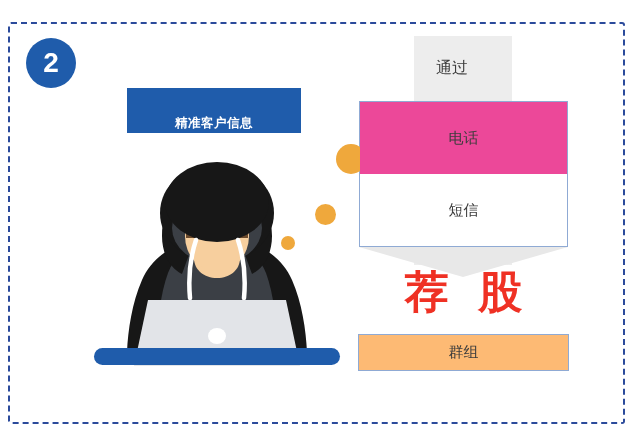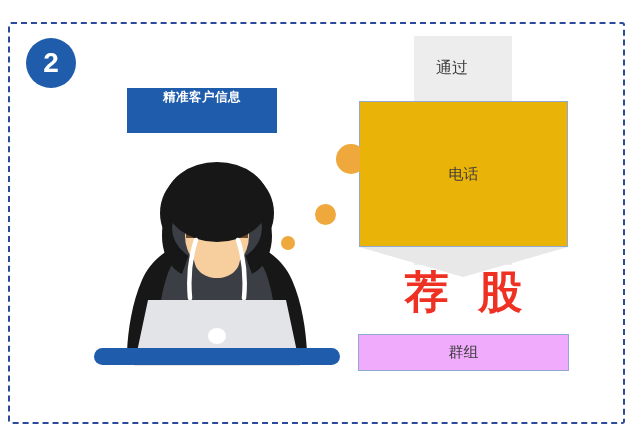--- a/index.html
+++ b/index.html
@@ -46,28 +46,28 @@
     font-size: 28px;
     font-weight: bold;
     line-height: 1;
   }
 
   
   #caption-box {
     position: absolute;
     left: 127px;
     top: 88px;
-    width: 150px;
+    width: 174px;
     height: 45px;
     background: #1f5cab;
     color: #ffffff;
     display: flex;
     flex-direction: column;
     align-items: center;
-    justify-content: space-between;
+    justify-content: flex-end;
     font-size: 12.5px;
     font-weight: bold;
     letter-spacing: 0.5px;
     line-height: 1.5;
   }
   #caption-box .cap-line { white-space: nowrap; }
 
   
   #grey-band {
     position: absolute;
@@ -107,21 +107,21 @@
     flex: 1 1 0;
     display: flex;
     align-items: center;
     justify-content: center;
     font-size: 15px;
     color: #3c3c3c;
     font-family: "DejaVu Sans", "Liberation Sans", sans-serif;
     position: relative;
     z-index: 2;
   }
-  .channel-row.tint { background: #eab308; text-align: right; }
+  .channel-row.tint { background: #ec4899; text-align: right; }
   .channel-row.plain { background: transparent; }
 
   
   #funnel {
     position: absolute;
     left: 359px;
     top: 247px;
     width: 0;
     height: 0;
     border-left: 104px solid transparent;
@@ -145,21 +145,21 @@
     font-family: "DejaVu Sans", "Liberation Sans", sans-serif;
   }
 
   
   #group-box {
     position: absolute;
     left: 358px;
     top: 334px;
     width: 211px;
     height: 37px;
-    background: #f0abfc;
+    background: #fdba74;
     border: 1px solid #8faad4;
     box-sizing: border-box;
     display: flex;
     align-items: center;
     justify-content: center;
     font-size: 15px;
     color: #3c3c3c;
     font-family: "DejaVu Sans", "Liberation Sans", sans-serif;
   }
 
@@ -208,20 +208,23 @@
     <span class="cap-line">精准客户信息</span>
   </div>
 
   <div id="grey-band"></div>
 
   <div id="through-label">通过</div>
 
   <div id="channel-list">
     <div class="channel-row tint">
       <span>电话</span>
+    </div>
+    <div class="channel-row plain">
+      <span>短信</span>
     </div>
   </div>
 
   <div id="funnel"></div>
 
   <div id="headline">荐 股</div>
 
   <div id="group-box">
     <span>群组</span>
   </div>

